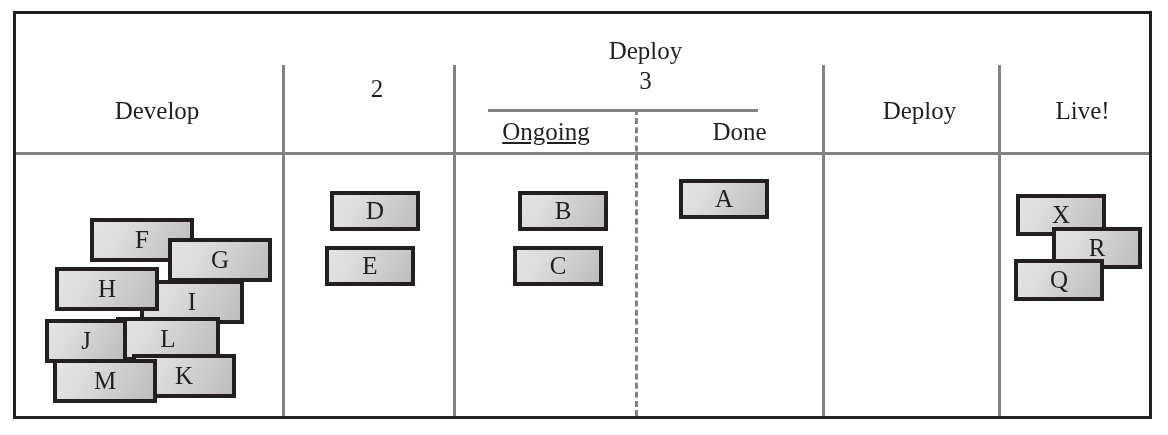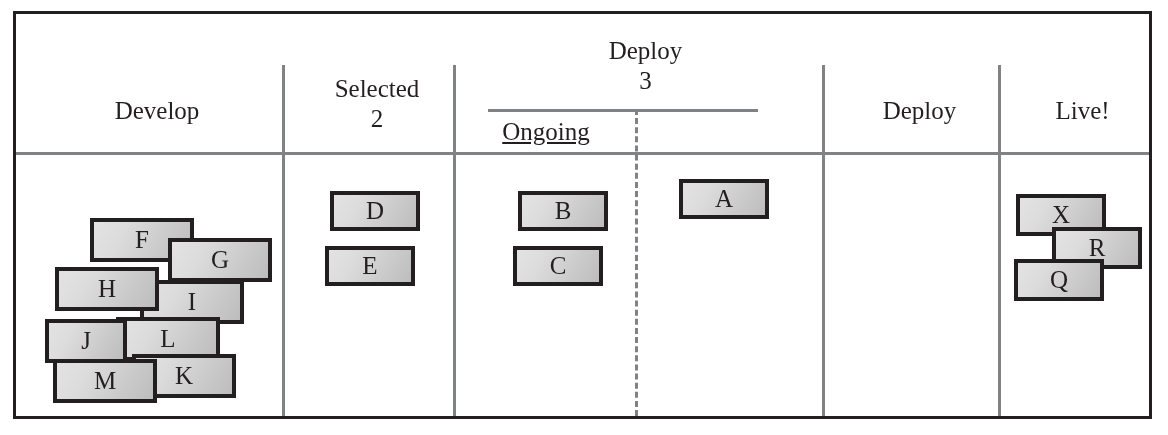--- a/index.html
+++ b/index.html
@@ -102,33 +102,35 @@
 
 <div id="board">
 
   <div class="header-zone">
 
     <div class="col-title" style="left:0px; top:82px; width:282px;">
       <span>Develop</span>
     </div>
 
     <div class="col-title" style="left:285px; top:60px; width:152px;">
-      <span>Selected</span>
       <div class="wip" style="position:relative; top:0;">2</div>
     </div>
 
     <div class="col-title" style="left:440px; top:22px; width:379px;">
       <span>Deploy</span>
       <div class="wip" style="position:relative; top:0;">3</div>
     </div>
 
     <div class="develop-rule" style="left:472px; top:95px; width:270px;"></div>
 
     <div class="col-title" style="left:440px; top:103px; width:180px;text-decoration:underline;">
       <span>Ongoing</span>
+    </div>
+    <div class="col-title" style="left:628px; top:103px; width:191px;">
+      <span>Done</span>
     </div>
 
     <div class="col-title" style="left:1000px; top:82px; width:133px;">
       <span>Live!</span>
     </div>
 
     <div class="col-title" style="left:822px; top:82px; width:163px;">
       <span>Deploy</span>
     </div>
   </div>

